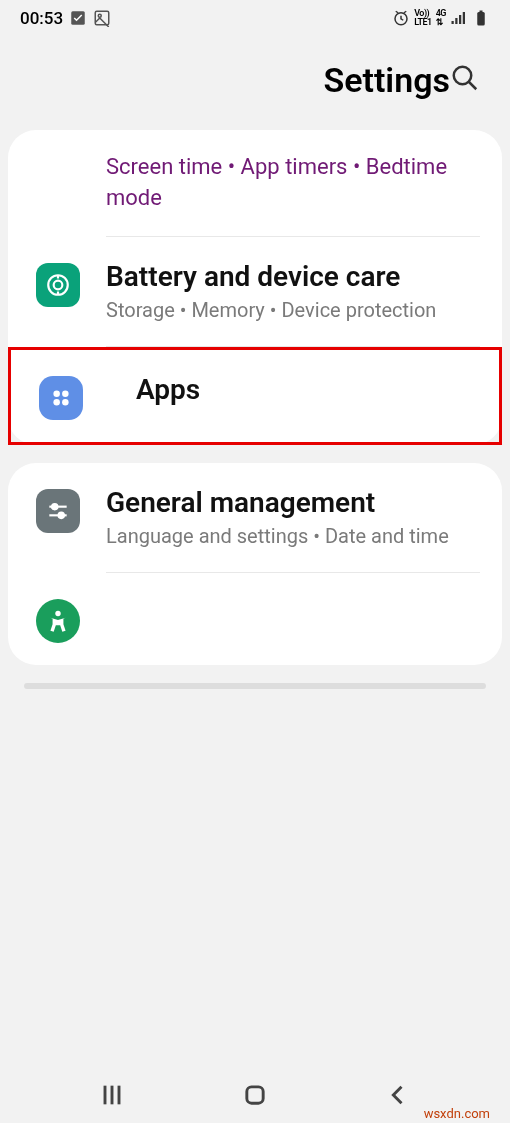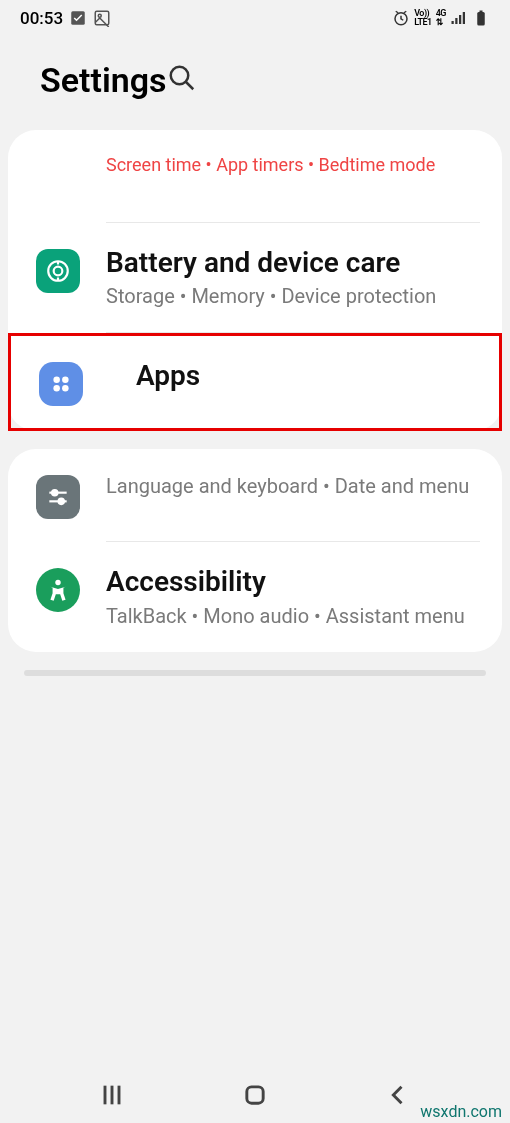--- a/index.html
+++ b/index.html
@@ -20,21 +20,21 @@
       padding: 0 20px;
       font-size: 17px;
       font-weight: 500;
     }
     .status-left { display: flex; align-items: center; gap: 6px; }
     .status-right { display: flex; align-items: flex-start; gap: 4px; font-size: 12px; }
     .status-icon { width: 18px; height: 18px; display: flex; align-items: center; justify-content: center; }
     .header {
       display: flex;
       align-items: center;
-      justify-content: flex-start;
+      justify-content: flex-end;
       padding: 24px 30px 30px 40px;
     }
     .header-title {
       font-size: 34px;
       font-weight: 600;
     }
     .search-icon svg { width: 30px; height: 30px; }
     .card {
       background: #fff;
       border-radius: 28px;
@@ -69,22 +69,22 @@
       line-height: 1.3;
       color: #111;
     }
     .item-sub {
       font-size: 20px;
       color: #7a7a7a;
       line-height: 1.35;
       margin-top: 2px;
     }
     .item-sub-top {
-      font-size: 18px;
-      color: #ef4444;
+      font-size: 22px;
+      color: #701a75;
       line-height: 1.4;
     }
     .divider {
       height: 1px;
       background: #e8e8e8;
       margin-left: 98px;
       margin-right: 22px;
     }
     .highlight-box {
       border: 3px solid #e60000;
@@ -106,23 +106,23 @@
     .nav-btn { width: 28px; height: 28px; display: flex; align-items: center; justify-content: center; }
     .scroll-hint {
       height: 6px;
       background: #ddd;
       border-radius: 3px;
       margin: 18px 24px 12px 24px;
     }
     .watermark {
       position: absolute;
       bottom: 2px;
-      right: 8px;
-      font-size: 16px;
-      color: #0f766e;
+      right: 20px;
+      font-size: 13px;
+      color: #c2410c;
     }
     .signal-text { font-size: 9px; line-height: 1; font-weight: 600; letter-spacing: -0.5px; }
   </style>
 </head>
 <body>
 
 <div class="status-bar">
   <div class="status-left">
     <span>00:53</span>
     <span class="status-icon">
@@ -217,34 +217,31 @@
   <div class="item">
     <div class="item-icon" style="background:#6a7579">
       <svg viewBox="0 0 24 24" fill="none" stroke="#fff" stroke-width="2">
           <line x1="4" y1="8" x2="20" y2="8"></line>
           <line x1="4" y1="16" x2="20" y2="16"></line>
           <circle cx="9" cy="8" r="2.5" fill="#fff"></circle>
           <circle cx="15" cy="16" r="2.5" fill="#fff"></circle>
         </svg>
     </div>
     <div class="item-text">
-      <div class="item-sub">Language and keyboard  •  Date and menu</div>
+      <div class="item-title">General management</div>
+      <div class="item-sub">Language and settings  •  Date and time</div>
     </div>
   </div>
   <div class="divider"></div>
   <div class="item">
     <div class="item-icon" style="background:#1a9e5c;border-radius:22px">
       <svg viewBox="0 0 24 24" fill="#fff">
           <circle cx="12" cy="5" r="2.5"></circle>
           <path d="M5 9l7 2 7-2-2 1v5l2 6-3 1-2-6h-4l-2 6-3-1 2-6v-5z"></path>
         </svg>
-    </div>
-    <div class="item-text">
-      <div class="item-title">Accessibility</div>
-      <div class="item-sub">TalkBack  •  Mono audio  •  Assistant menu</div>
     </div>
   </div>
 </div>
 
 <div class="scroll-hint"></div>
 
 <div class="nav-bar">
   <div class="nav-btn">
     <svg viewBox="0 0 24 24" stroke="#444" stroke-width="2.5">
         <line x1="6" y1="4" x2="6" y2="20"></line>

